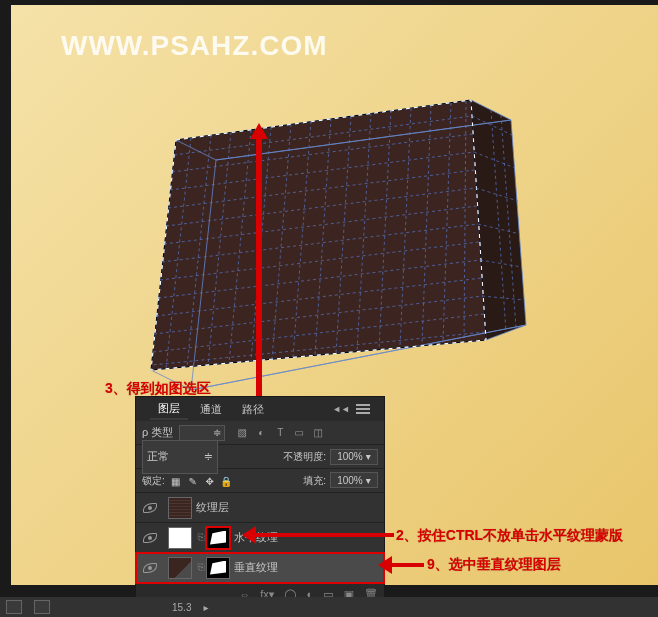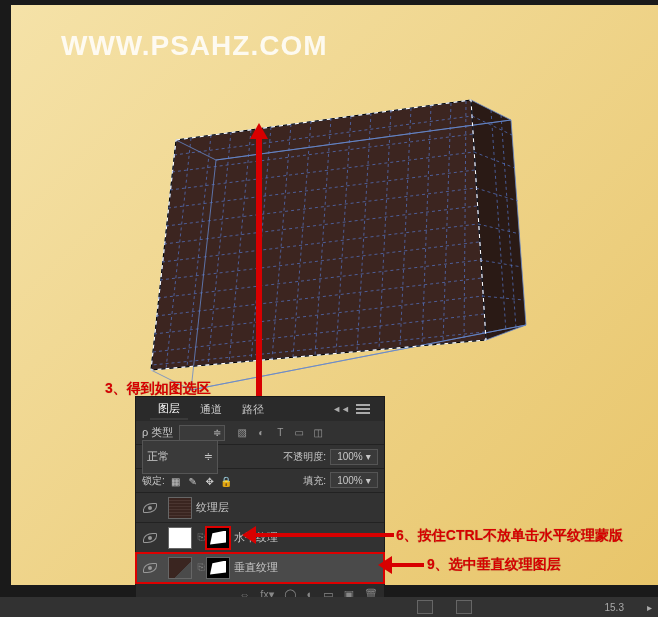--- a/index.html
+++ b/index.html
@@ -68,21 +68,21 @@
 .arrow1-line { top: 563px; left: 388px; width: 36px; height: 4px; }
 .arrow1-head { position: absolute; top: 556px; left: 378px; width: 0; height: 0; border-right: 14px solid #d80000; border-top: 9px solid transparent; border-bottom: 9px solid transparent; }
 
 .arrow2-line { top: 533px; left: 252px; width: 142px; height: 4px; }
 .arrow2-head { position: absolute; top: 526px; left: 242px; width: 0; height: 0; border-right: 14px solid #d80000; border-top: 9px solid transparent; border-bottom: 9px solid transparent; }
 
 .arrow3 { position: absolute; top: 130px; left: 245px; width: 6px; height: 266px; background: #d80000; }
 .arrow3-head { position: absolute; top: 118px; left: 239px; width: 0; height: 0; border-bottom: 16px solid #d80000; border-left: 9px solid transparent; border-right: 9px solid transparent; }
 
 
-.statusbar { position: absolute; bottom: 0; left: 0; right: 0; height: 20px; background: #323232; display: flex; align-items: center; gap: 23px; padding: 0 6px; font-size: 10px; color: #aaa; justify-content: flex-end; }
+.statusbar { position: absolute; bottom: 0; left: 0; right: 0; height: 20px; background: #323232; display: flex; align-items: center; gap: 12px; padding: 0 6px; font-size: 10px; color: #aaa; }
 .statusbar .zoom { margin-left: 110px; }
 .sb-icon { width: 16px; height: 14px; border: 1px solid #666; background: #3a3a3a; }
 </style>
 </head>
 <body>
 
 <div class="canvas-area">
   <div class="watermark">WWW.PSAHZ.COM</div>
 
   <div class="texture-3d">
@@ -253,20 +253,20 @@
     <span>🗑</span>
   </div>
 </div>
 
 <div class="arrow-line arrow1-line"></div>
 <div class="arrow1-head"></div>
 <div class="anno anno1">9、选中垂直纹理图层</div>
 
 <div class="arrow-line arrow2-line"></div>
 <div class="arrow2-head"></div>
-<div class="anno anno2">6、按住CTRL不放单击水平纹理蒙版</div>
+<div class="anno anno2">2、按住CTRL不放单击水平纹理蒙版</div>
 
 <div class="statusbar">
   <div class="sb-icon"></div>
   <div class="sb-icon"></div>
   <span class="zoom">15.3</span>
   <span>▸</span>
 </div>
 
 </body></html>

